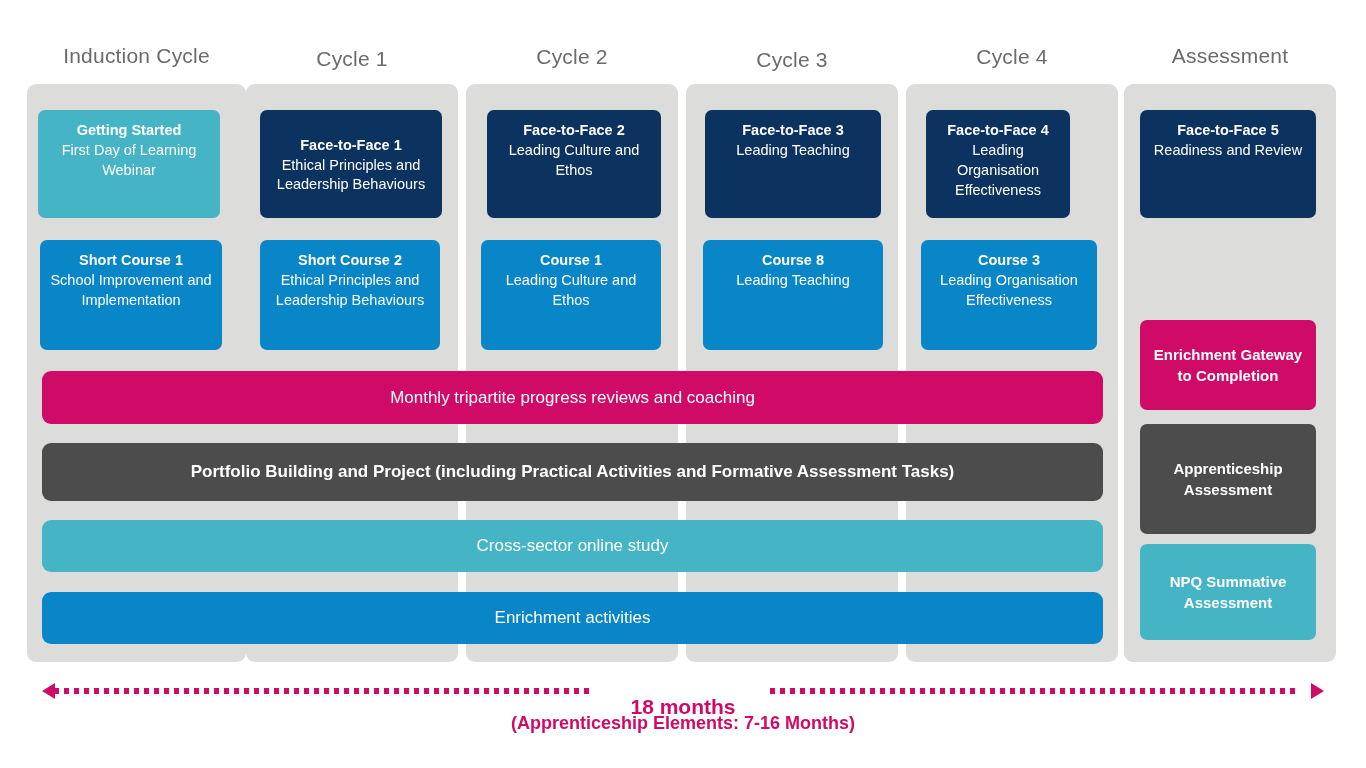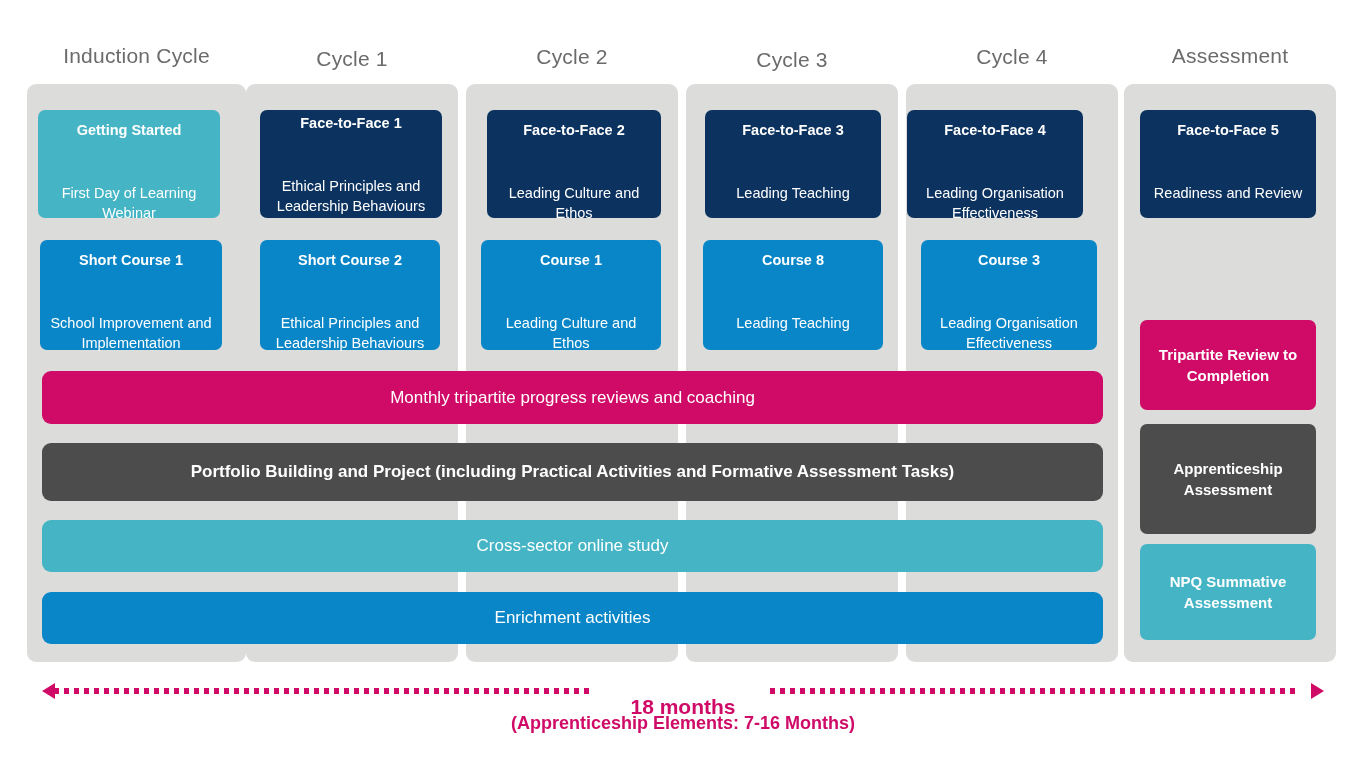--- a/index.html
+++ b/index.html
@@ -57,21 +57,20 @@
   }
   .card .card-title {
     font-weight: bold;
     font-size: 14.5px;
     display: block;
   }
   .card .card-sub {
     font-weight: 400;
     font-size: 14.5px;
     display: block;
-    margin-top: 43px;
   }
   .card.centered {
     justify-content: center;
     padding-top: 8px;
   }
   .card.centered .card-title {
     font-weight: bold;
     font-size: 15px;
     line-height: 1.42;
   }
@@ -167,21 +166,21 @@
   <div class="card navy" style="left:487px; top:110px; width:174px; height:108px;">
     <span class="card-title">Face-to-Face 2</span>
     <span class="card-sub">Leading Culture and Ethos</span>
   </div>
 
   <div class="card navy" style="left:705px; top:110px; width:176px; height:108px;">
     <span class="card-title">Face-to-Face 3</span>
     <span class="card-sub">Leading Teaching</span>
   </div>
 
-  <div class="card navy" style="left:907px; top:110px; width:176px; height:108px;">
+  <div class="card navy" style="left:926px; top:110px; width:144px; height:108px;">
     <span class="card-title">Face-to-Face 4</span>
     <span class="card-sub">Leading Organisation Effectiveness</span>
   </div>
 
   <div class="card navy" style="left:1140px; top:110px; width:176px; height:108px;">
     <span class="card-title">Face-to-Face 5</span>
     <span class="card-sub">Readiness and Review</span>
   </div>
 
   <div class="card blue" style="left:40px; top:240px; width:182px; height:110px;align-items:center;">
@@ -203,21 +202,21 @@
     <span class="card-title">Course 8</span>
     <span class="card-sub">Leading Teaching</span>
   </div>
 
   <div class="card blue" style="left:921px; top:240px; width:176px; height:110px;">
     <span class="card-title">Course 3</span>
     <span class="card-sub">Leading Organisation Effectiveness</span>
   </div>
 
   <div class="card pink centered" style="left:1140px; top:320px; width:176px; height:90px;">
-    <span class="card-title">Tripartite Review to Completion</span>
+    <span class="card-title">Enrichment Gateway to Completion</span>
   </div>
 
   <div class="card grey centered" style="left:1140px; top:424px; width:176px; height:110px;">
     <span class="card-title">Apprenticeship Assessment</span>
   </div>
 
   <div class="card teal centered" style="left:1140px; top:544px; width:176px; height:96px;">
     <span class="card-title">NPQ Summative Assessment</span>
   </div>
 

